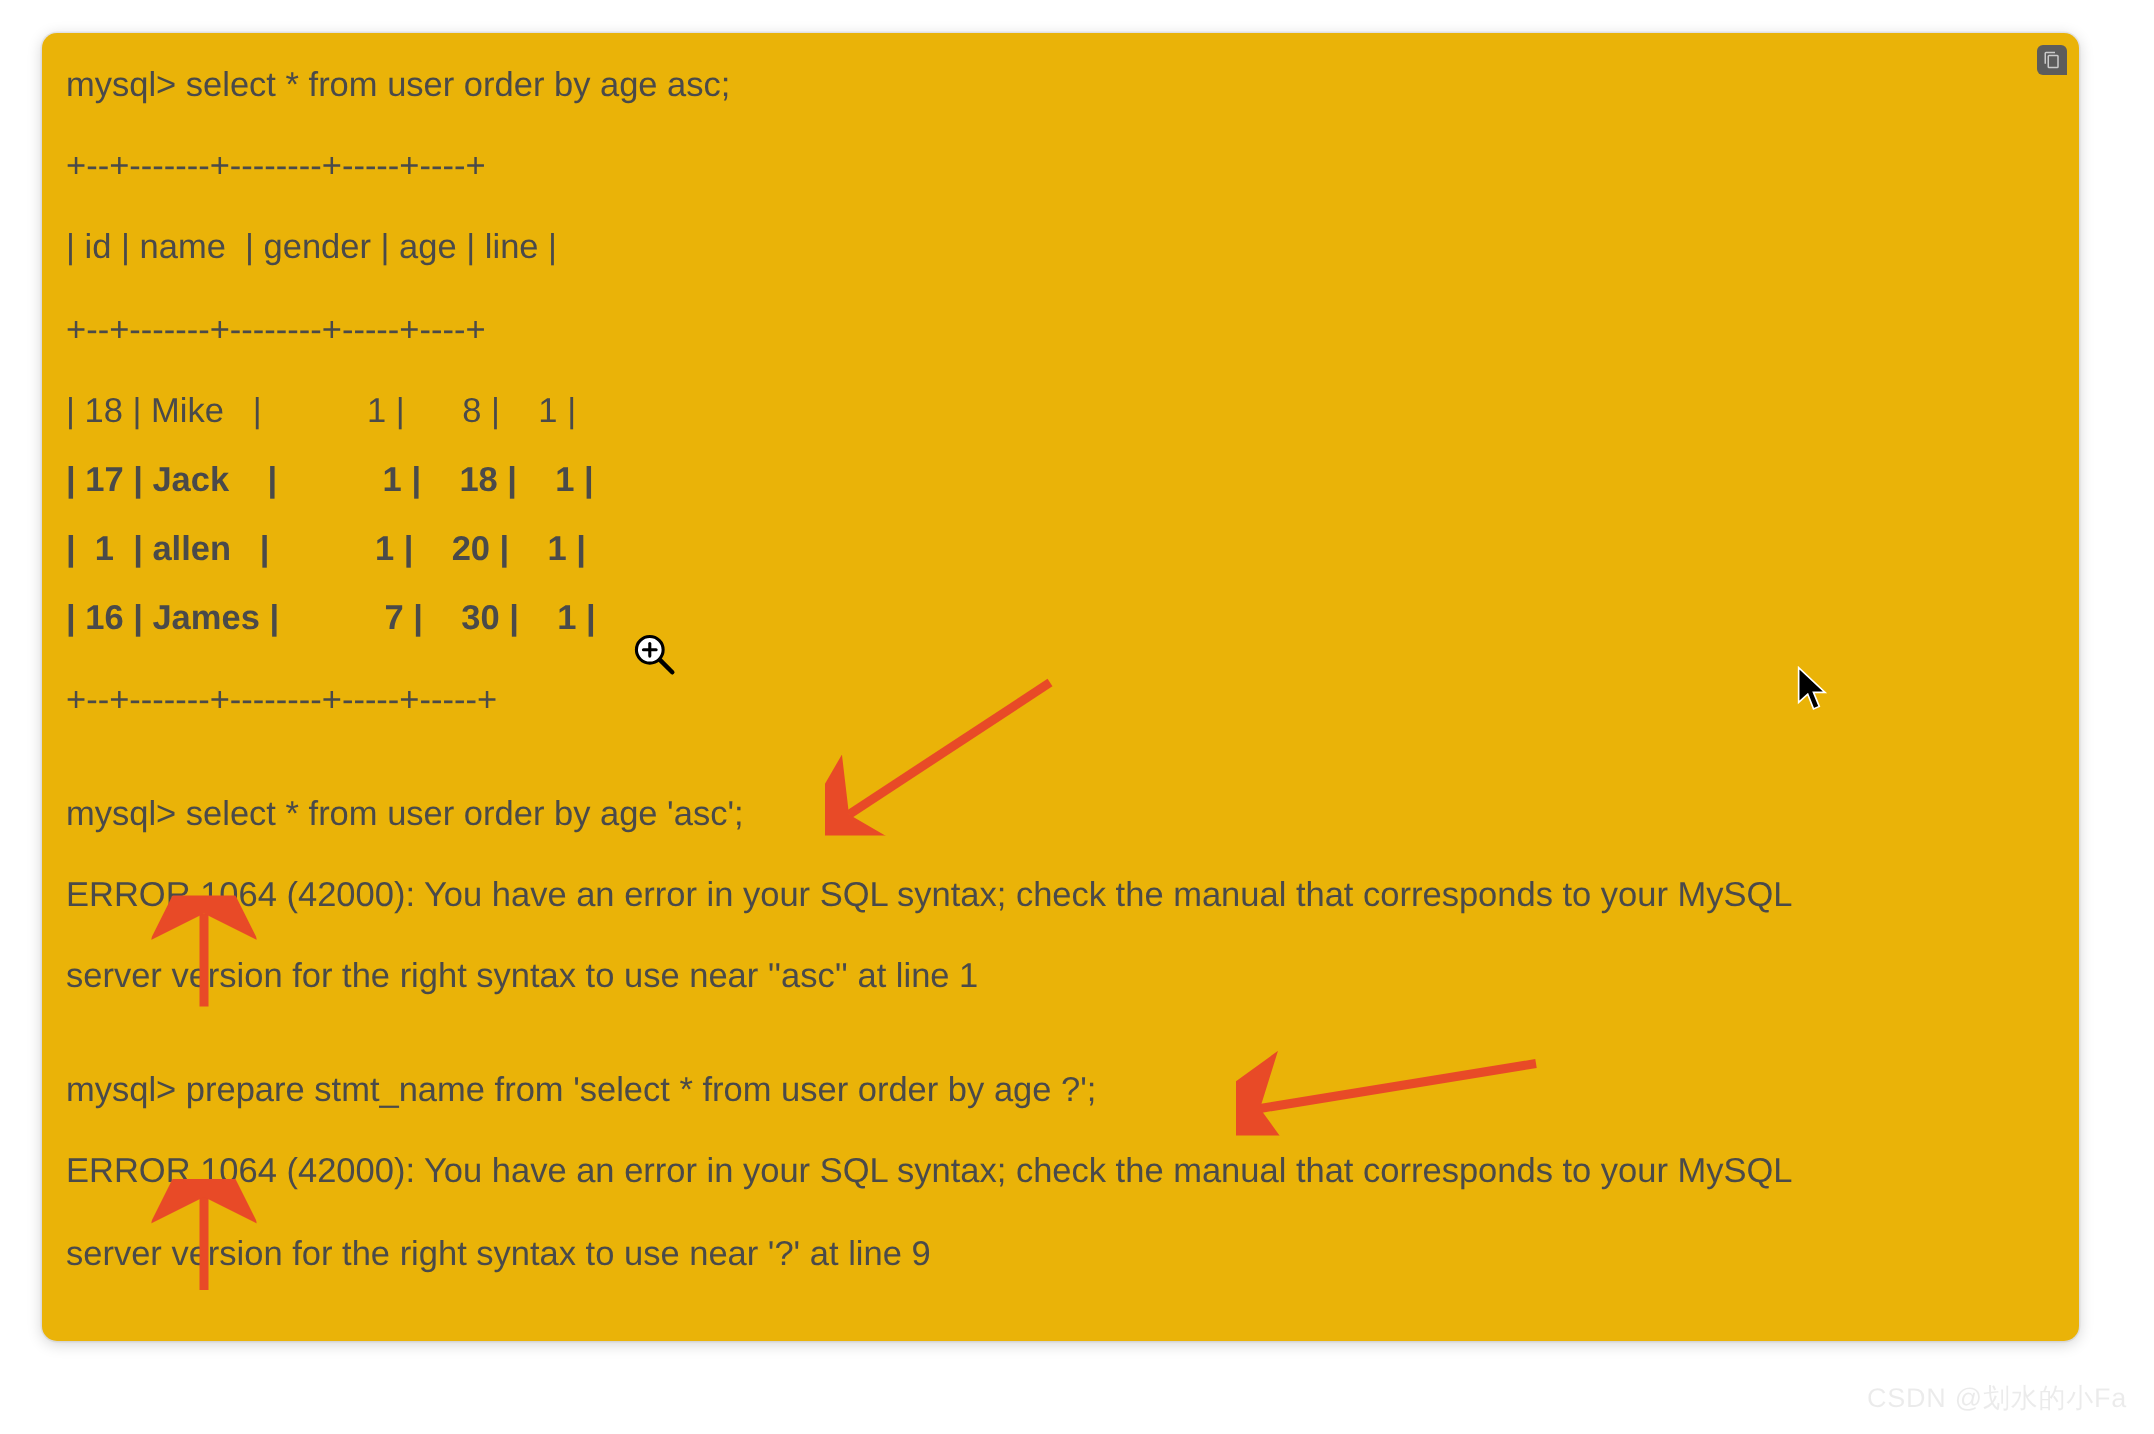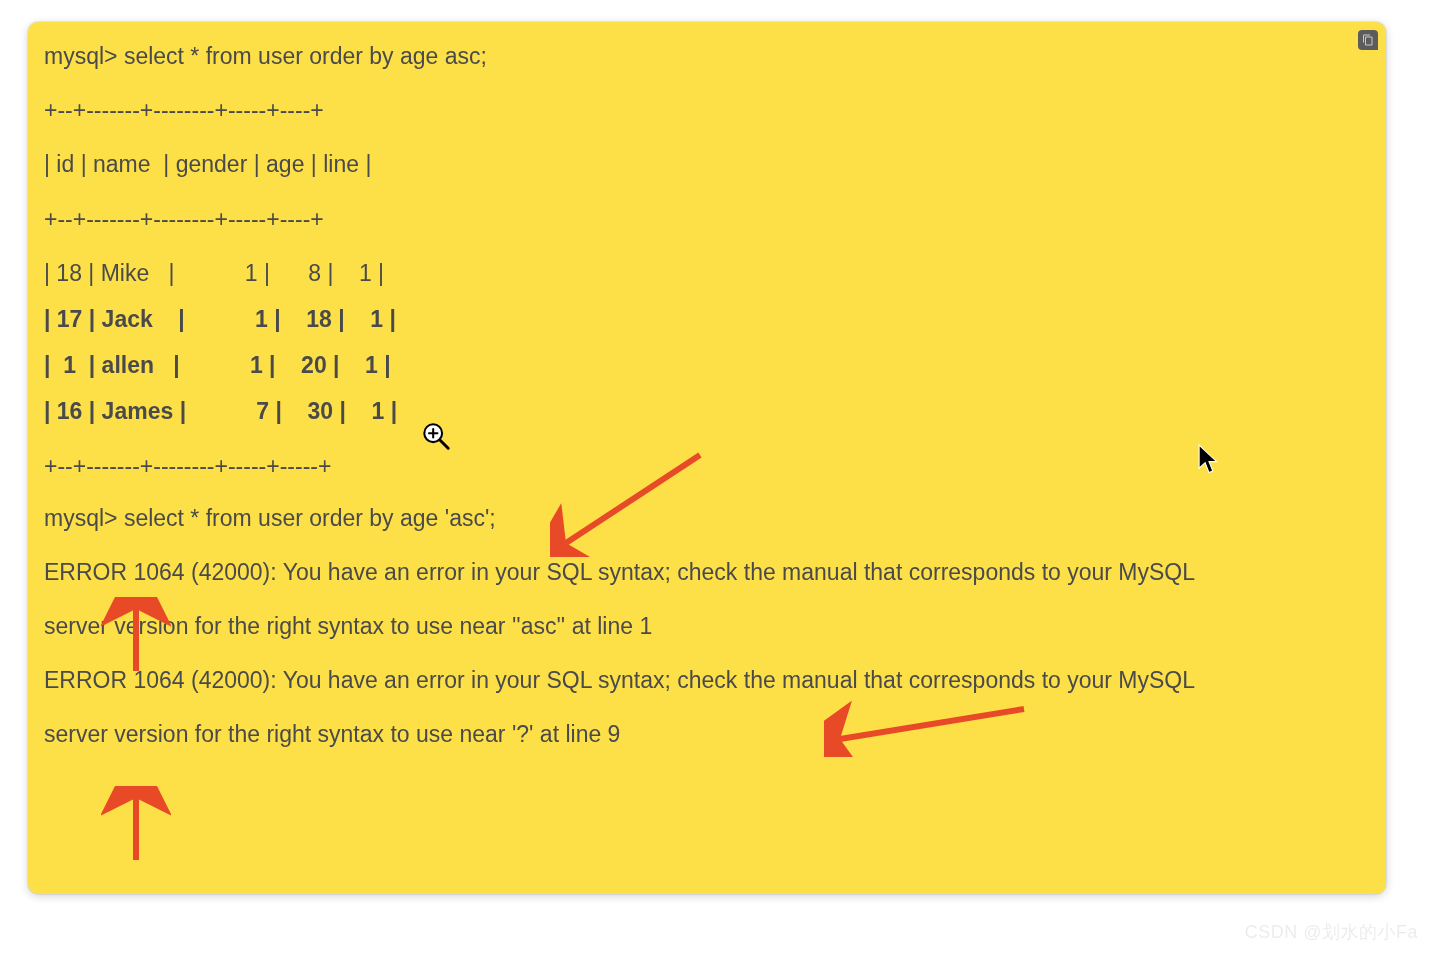--- a/index.html
+++ b/index.html
@@ -1,33 +1,33 @@
 <!DOCTYPE html>
 <html><head>
 <meta charset="utf-8">
 <style>
   html,body{margin:0;padding:0;background:#fff;width:1436px;height:956px;overflow:hidden;font-family:Arial,Helvetica,sans-serif;}
   .card{
     position:relative;
     margin:22px 28px 28px 28px;
     width:1358px;
     height:872px;
-    background:#fde047;
+    background:#eab308;
     border-radius:10px;
     box-shadow:0 2px 10px rgba(0,0,0,.18),0 0 0 1px rgba(0,0,0,.06);
     padding:18px 16px 20px 16px;
     box-sizing:border-box;
     color:#4a4a4a;
     font-size:23px;
     line-height:1.4;
   }
   .line{margin:0;padding:0;font-family:Arial,Helvetica,sans-serif;font-size:23px;color:#4a4a4a;white-space:pre;}
   .line + .line{margin-top:22px;}
   .line.tight{margin-top:14px;font-weight:bold;}
-  .line.sp{margin-top:20px;}
+  .line.sp{margin-top:44px;}
   .corner-copy{
     position:absolute;top:8px;right:8px;
     width:20px;height:20px;background:#5c5c5c;border-radius:4px 4px 0 4px;
     display:flex;align-items:center;justify-content:center;
   }
   .corner-copy svg{width:12px;height:12px;fill:#cacaca;}
   .zoom-cursor{
     position:absolute;left:393px;top:399px;width:30px;height:30px;pointer-events:none;
   }
   .zoom-cursor svg{width:30px;height:30px;}
@@ -59,20 +59,21 @@
   <p class="line">| 18 | Mike   |           1 |      8 |    1 |</p>
   <p class="line tight">| 17 | Jack    |           1 |    18 |    1 |</p>
   <p class="line tight">|  1  | allen   |           1 |    20 |    1 |</p>
   <p class="line tight">| 16 | James |           7 |    30 |    1 |</p>
   <p class="line">+--+-------+--------+-----+-----+</p>
 
   <p class="line sp">mysql&gt; select * from user order by age 'asc';</p>
   <p class="line">ERROR 1064 (42000): You have an error in your SQL syntax; check the manual that corresponds to your MySQL</p>
   <p class="line">server version for the right syntax to use near ''asc'' at line 1</p>
 
+  <p class="line sp">mysql&gt; prepare stmt_name from 'select * from user order by age ?';</p>
   <p class="line">ERROR 1064 (42000): You have an error in your SQL syntax; check the manual that corresponds to your MySQL</p>
   <p class="line">server version for the right syntax to use near '?' at line 9</p>
 
   <div class="zoom-cursor">
     <svg viewBox="0 0 32 32">
       <circle cx="13" cy="13" r="9.5" fill="#fff" stroke="#000" stroke-width="2.2"></circle>
       <line x1="20.2" y1="20.2" x2="29" y2="29" stroke="#000" stroke-width="3.2" stroke-linecap="round"></line>
       <line x1="13" y1="8.5" x2="13" y2="17.5" stroke="#000" stroke-width="2.2" stroke-linecap="round"></line>
       <line x1="8.5" y1="13" x2="17.5" y2="13" stroke="#000" stroke-width="2.2" stroke-linecap="round"></line>
     </svg>

